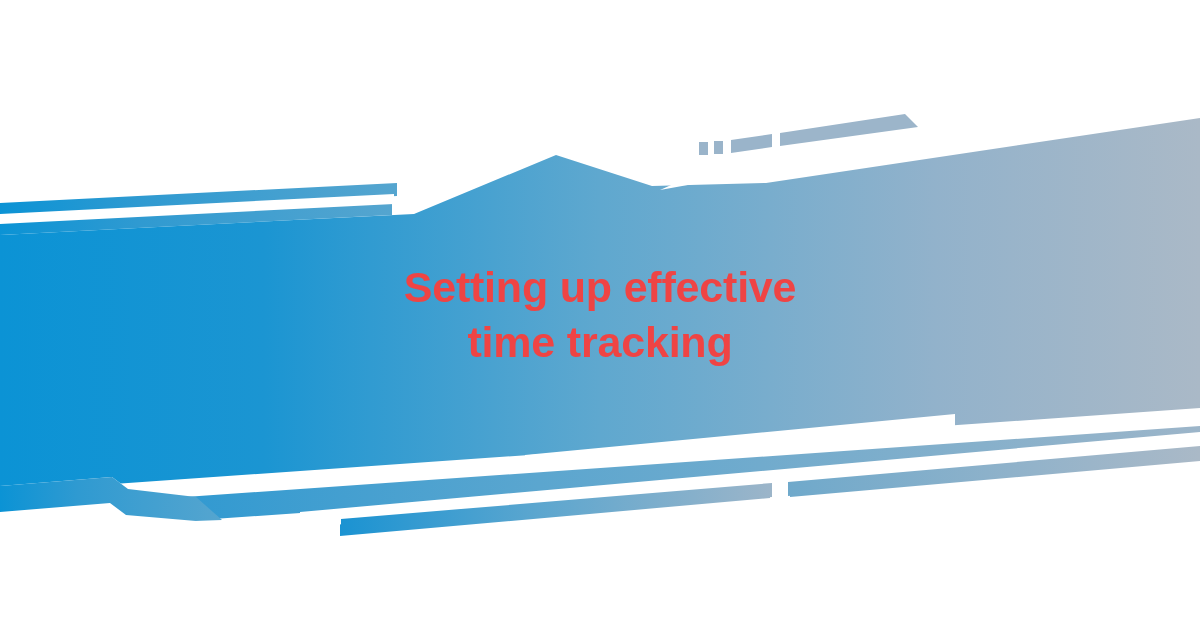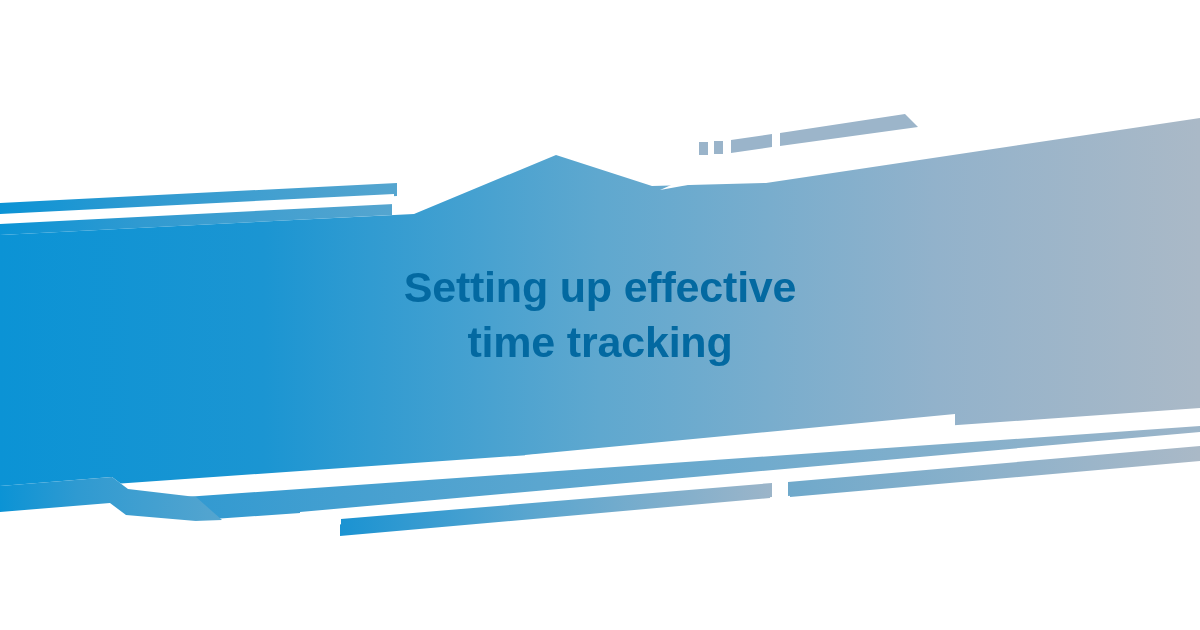--- a/index.html
+++ b/index.html
@@ -41,21 +41,21 @@
   }
   #banner-title {
     margin: 0;
     width: 560px;
     text-align: center;
     font-family: "Liberation Sans", sans-serif;
     font-size: 43px;
     font-weight: bold;
     line-height: 1.28;
     letter-spacing: -0.2px;
-    color: #0369a1;
+    color: #ef4444;
     white-space: pre-line;
   }
 </style>
 </head>
 <body>
 
 <div id="banner">
 
   <svg id="banner-art" viewBox="0 0 1200 630" width="1200" height="630" xmlns="http://www.w3.org/2000/svg" preserveAspectRatio="none">
     <defs>

